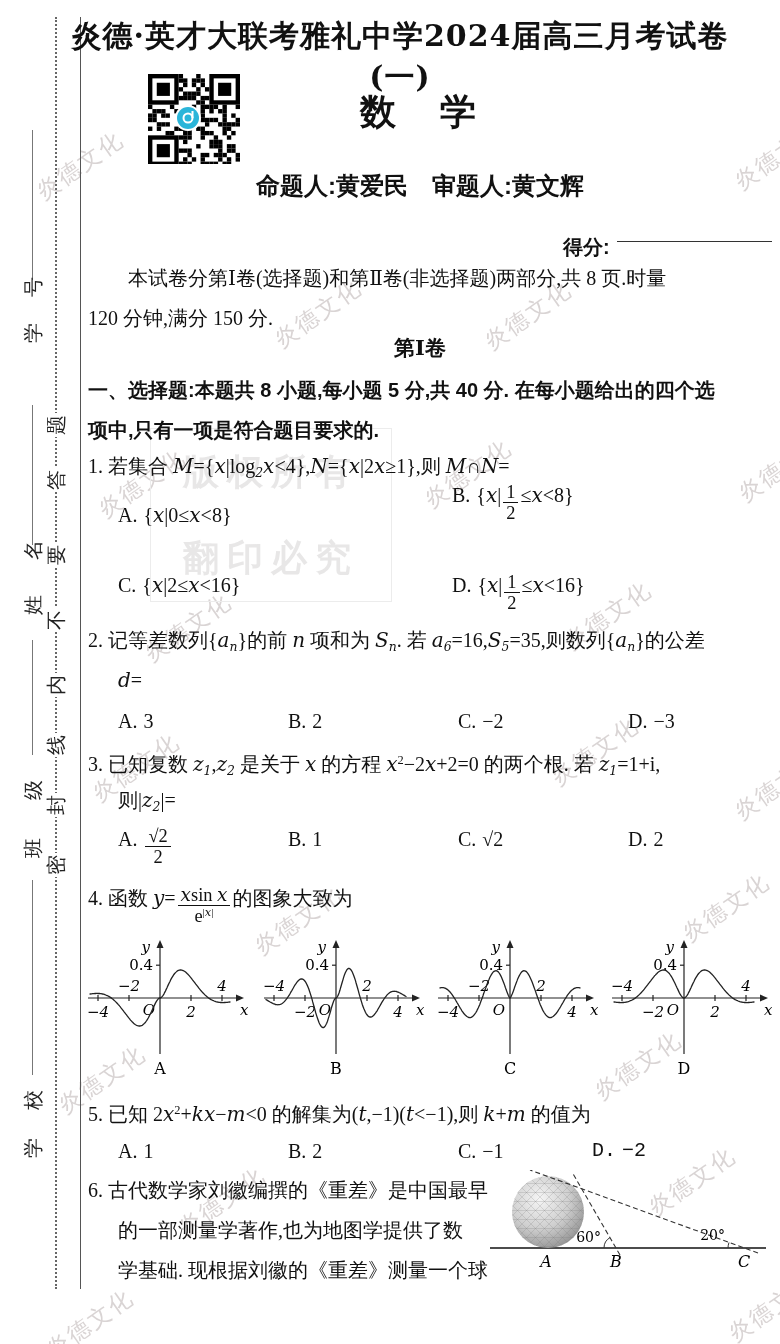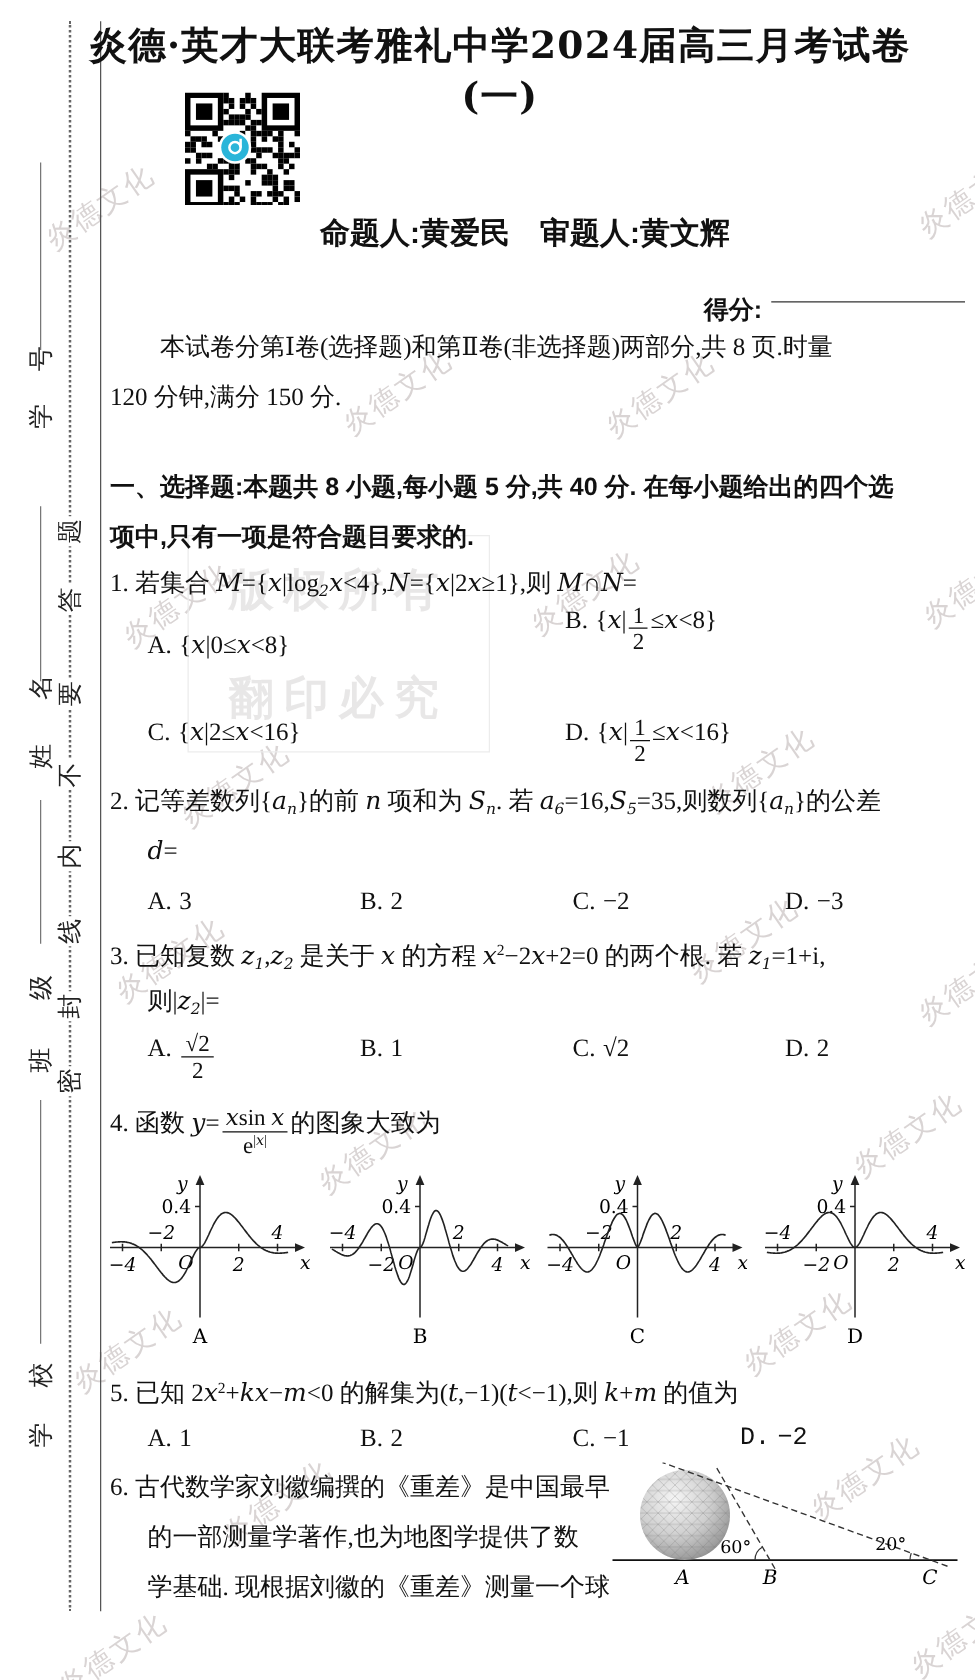--- a/index.html
+++ b/index.html
@@ -248,20 +248,21 @@
     <rect x="65.71428571428572" y="4.380952380952381" width="21.904761904761905" height="21.904761904761905" fill="#fff"></rect>
     <rect x="70.0952380952381" y="8.761904761904763" width="13.142857142857144" height="13.142857142857144" fill="#000"></rect>
       <rect x="0" y="61.33333333333334" width="30.66666666666667" height="30.66666666666667" fill="#000"></rect>
     <rect x="4.380952380952381" y="65.71428571428572" width="21.904761904761905" height="21.904761904761905" fill="#fff"></rect>
     <rect x="8.761904761904763" y="70.0952380952381" width="13.142857142857144" height="13.142857142857144" fill="#000"></rect>
       <circle cx="40" cy="44" r="13" fill="#fff"></circle>
       <circle cx="40" cy="44" r="11" fill="#2ab5d9"></circle>
       <circle cx="40" cy="44" r="4.5" fill="none" stroke="#fff" stroke-width="2"></circle>
       <line x1="44.5" y1="44" x2="44.5" y2="37" stroke="#fff" stroke-width="2"></line>
     </svg>
+  <div id="subject" class="abs z">数　学</div>
   <div id="setter" class="abs z">命题人:黄爱民　审题人:黄文辉</div>
   <div id="score-label" class="abs z">得分:</div>
   <div id="score-line" class="abs z"></div>
 
   <div id="content-layer">
       <div class="bodyline abs z" style="top: 258px;">　　本试卷分第Ⅰ卷(选择题)和第Ⅱ卷(非选择题)两部分,共 8 页.时量</div>
       <div class="bodyline abs z" style="top: 298px;">120 分钟,满分 150 分.</div>
       <div class="bodyline abs z boldline" style="top: 370px;">一、选择题:本题共 8 小题,每小题 5 分,共 40 分. 在每小题给出的四个选</div>
       <div class="bodyline abs z boldline" style="top: 410px;">项中,只有一项是符合题目要求的.</div>
       <div class="bodyline abs z" style="top: 446px;">1. 若集合 <i>M</i>={<i>x</i>|log<span class="sb"><i>2</i></span><i>x</i>&lt;4},<i>N</i>={<i>x</i>|2<i>x</i>≥1},则 <i>M</i>∩<i>N</i>=</div>
@@ -284,20 +285,21 @@
       <div class="bodyline abs z" style="top: 878px;">4. 函数 <i>y</i>=<span class="frac"><span class="fn"><i>x</i>sin <i>x</i></span><span class="fd">e<span class="sp">|<i>x</i>|</span></span></span>的图象大致为</div>
       <div class="bodyline abs z" style="top: 1090px;">5. 已知 2<i>x</i><span class="sp">2</span>+<i>kx</i>−<i>m</i>&lt;0 的解集为(<i>t</i>,−1)(<i>t</i>&lt;−1),则 <i>k</i>+<i>m</i> 的值为</div>
       <div class="opt z" style="left: 118px; top: 1128px;"><span class="okey">A.</span>1</div>
       <div class="opt z" style="left: 288px; top: 1128px;"><span class="okey">B.</span>2</div>
       <div class="opt z" style="left: 458px; top: 1128px;"><span class="okey">C.</span>−1</div>
       <div class="opt z" style="left: 592px; top: 1128px; font-family: Liberation Mono, monospace;"><span class="okey">D.</span>−2</div>
       <div class="bodyline abs z" style="top: 1170px; width: 400px;">6. 古代数学家刘徽编撰的《重差》是中国最早</div>
       <div class="bodyline abs z" style="top: 1210px; left: 118px; width: 370px;">的一部测量学著作,也为地图学提供了数</div>
       <div class="bodyline abs z" style="top: 1250px; left: 118px; width: 370px;">学基础. 现根据刘徽的《重差》测量一个球</div>
     </div>
+  <div id="part-title" class="abs z">第Ⅰ卷</div>
 
   <div id="graphs">
       <svg width="166" height="142" style="position:absolute;left:82px;top:936px;z-index:2;">
     <line x1="6" y1="62" x2="158" y2="62" stroke="#222" stroke-width="1.2"></line>
     <polygon points="162,62 154,58.5 154,65.5" fill="#222"></polygon>
     <line x1="78" y1="118" x2="78" y2="8" stroke="#222" stroke-width="1.2"></line>
     <polygon points="78,4 74.5,12 81.5,12" fill="#222"></polygon>
     <line x1="74" y1="29.199999999999996" x2="78" y2="29.199999999999996" stroke="#222" stroke-width="1.2"></line>
     <text x="71" y="34.199999999999996" font-size="15" text-anchor="end">0.4</text>
     <text x="68" y="16" font-size="15" font-style="italic" text-anchor="end">y</text>

